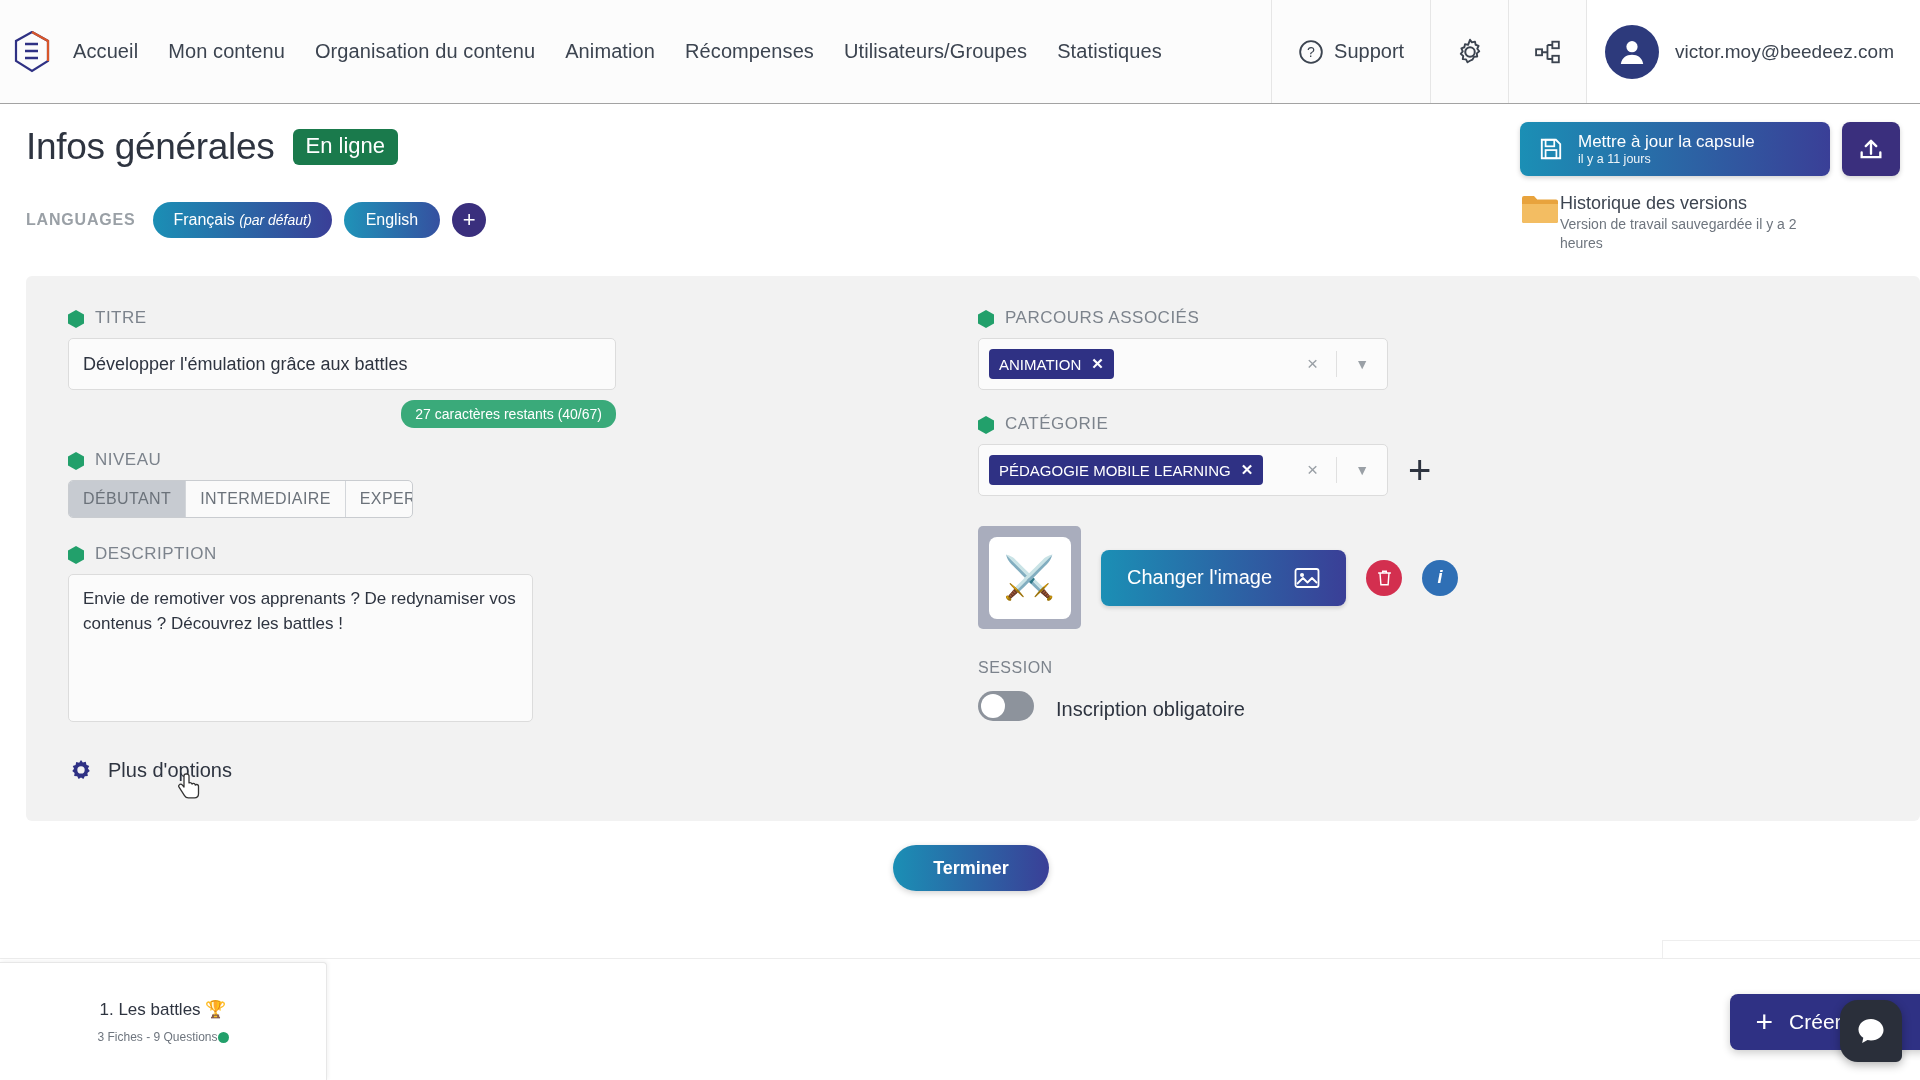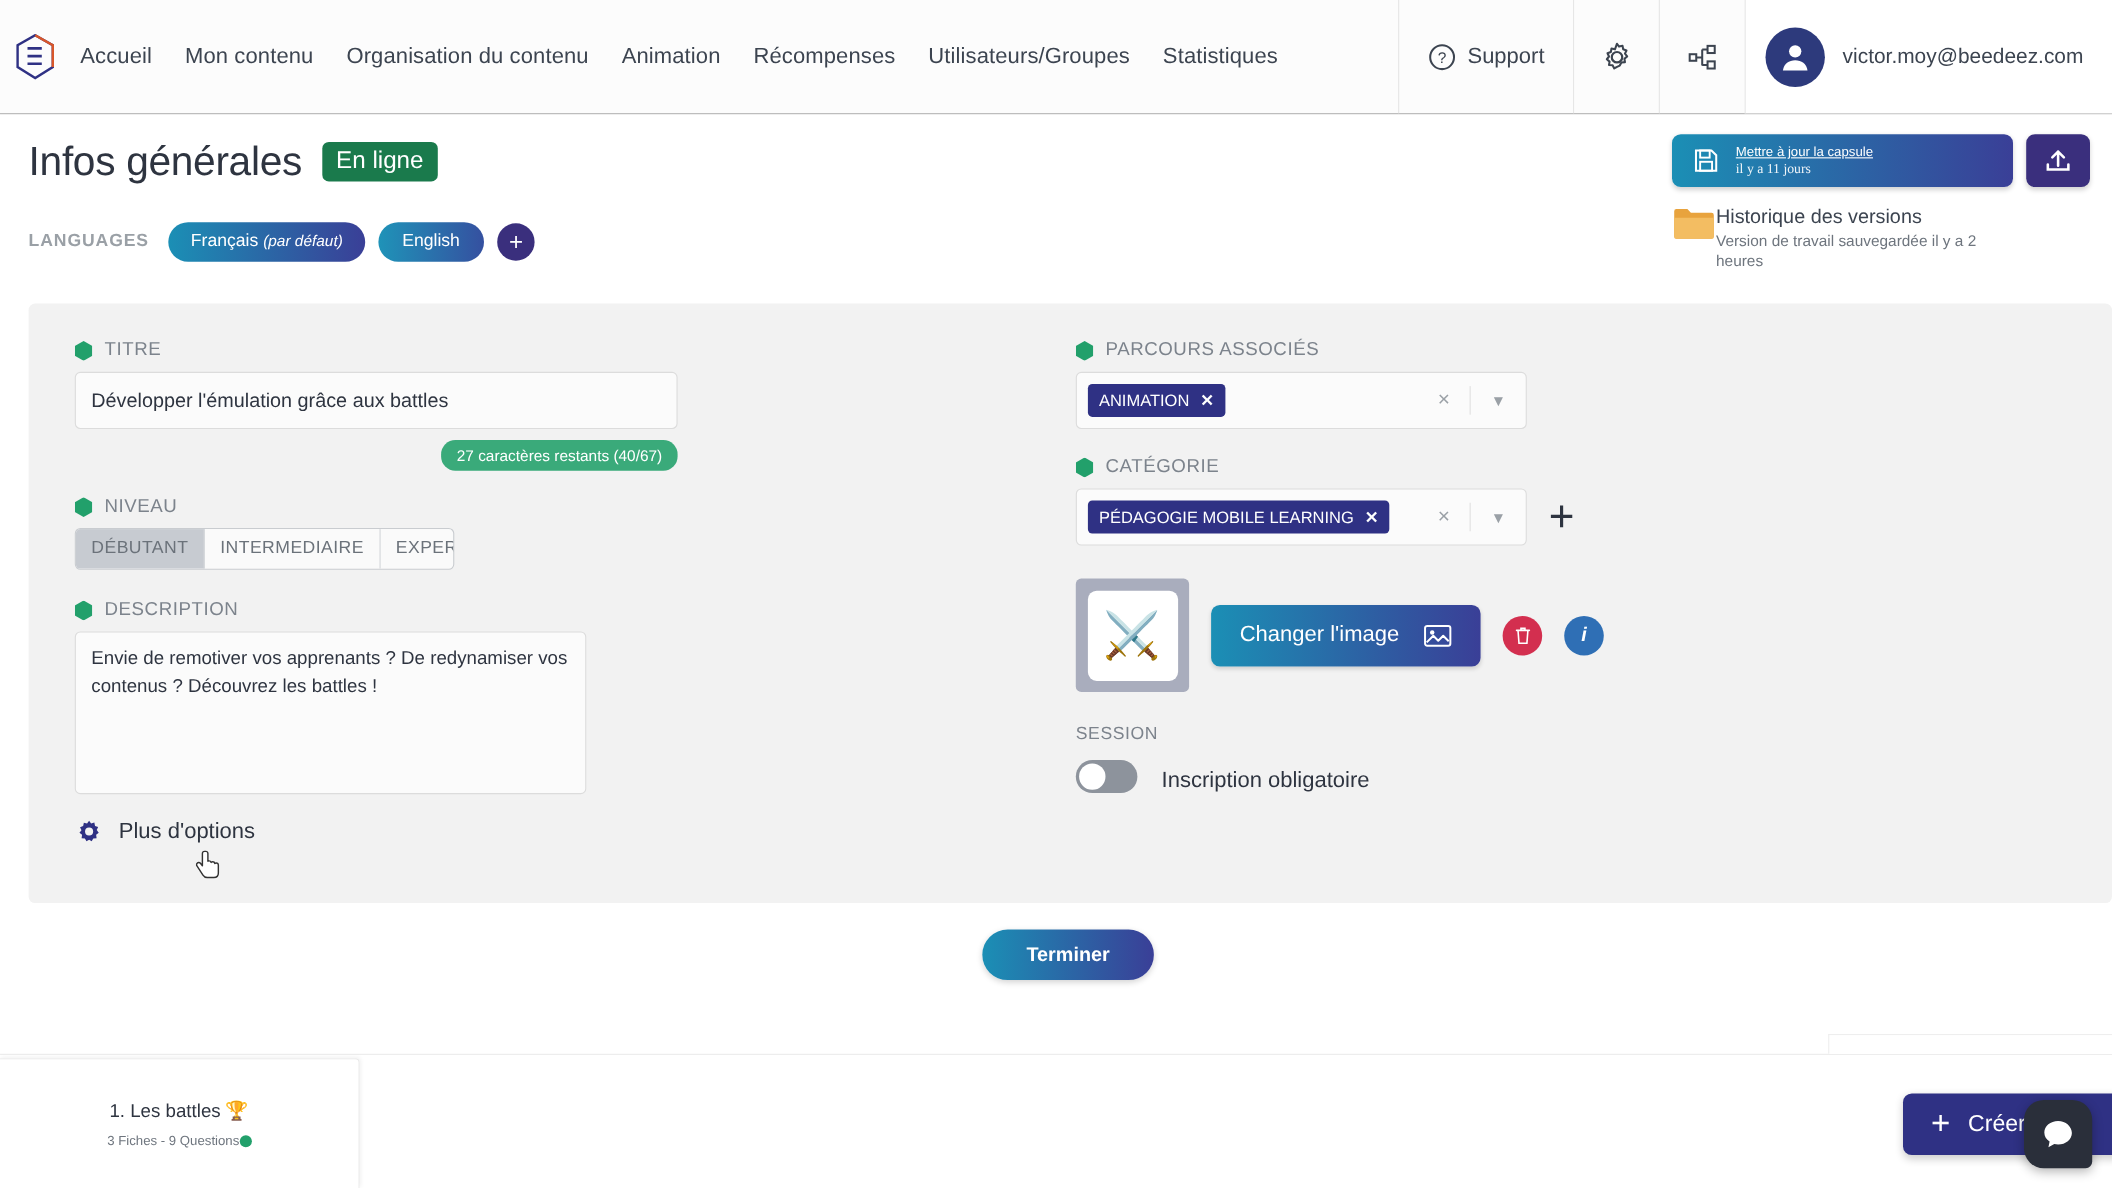--- a/index.html
+++ b/index.html
@@ -71,22 +71,22 @@
   
   .head-actions { position:absolute; right: 20px; top: 18px; width: 380px; }
   .update-row { display:flex; align-items:stretch; gap: 12px; }
   .btn-update {
     flex:1; display:flex; align-items:center; gap:14px;
     background: linear-gradient(90deg,#1b8fb5 0%, #3a3f97 100%);
     border-radius: 8px; color:#fff; padding: 10px 18px; cursor:pointer;
     box-shadow: 0 2px 5px rgba(0,0,0,.18);
   }
   .btn-update .lines { display:flex; flex-direction:column; line-height:1.15; }
-  .btn-update .l1 { font-size:12px;text-decoration:underline; }
-  .btn-update .l2 { font-size:12.5px; opacity:.92;font-family:Liberation Serif, serif; }
+  .btn-update .l1 { font-size:17px; }
+  .btn-update .l2 { font-size:12.5px; opacity:.92; }
   .btn-upload {
     width: 58px; border-radius:8px; background:#3a2f7d; color:#fff;
     display:flex; align-items:center; justify-content:center; cursor:pointer;
     box-shadow: 0 2px 5px rgba(0,0,0,.18);
   }
   .history-row { display:flex; gap: 0; margin-top: 16px; align-items:flex-start; }
   .history-text { line-height:1.3; }
   .history-title { font-size:18px; color:#3c4450; }
   .history-sub { font-size:14px; color:#6e757e; max-width: 250px; }
 
@@ -123,21 +123,21 @@
   }
   .seg div:last-child { border-right:none; }
   .seg div.active { background:#c7cbd1; color:#6b727a; }
 
   .textarea {
     width: 465px; height: 148px; background:#fbfbfb; border:1px solid #dcdcdc;
     border-radius:5px; font-size:17px; color:#2e3440; padding: 12px 14px;
     line-height:1.45; resize:none; font-family:"Liberation Sans", sans-serif;
   }
 
-  .more-options { display:flex; align-items:center; gap:14px; margin-top: 16px; cursor:pointer; }
+  .more-options { display:flex; align-items:center; gap:14px; margin-top: 31px; cursor:pointer; }
   .more-options span { font-size:20px; color:#2e3440; }
 
   
   .select-box {
     width: 410px; height: 52px; background:#fbfbfb; border:1px solid #dcdcdc;
     border-radius:5px; display:flex; align-items:center; padding: 0 8px 0 10px; gap:8px;
   }
   .tag {
     background:#2f3184; color:#fff; font-size:15px; border-radius:4px;
     padding: 6px 10px; display:flex; align-items:center; gap:10px; white-space:nowrap;

